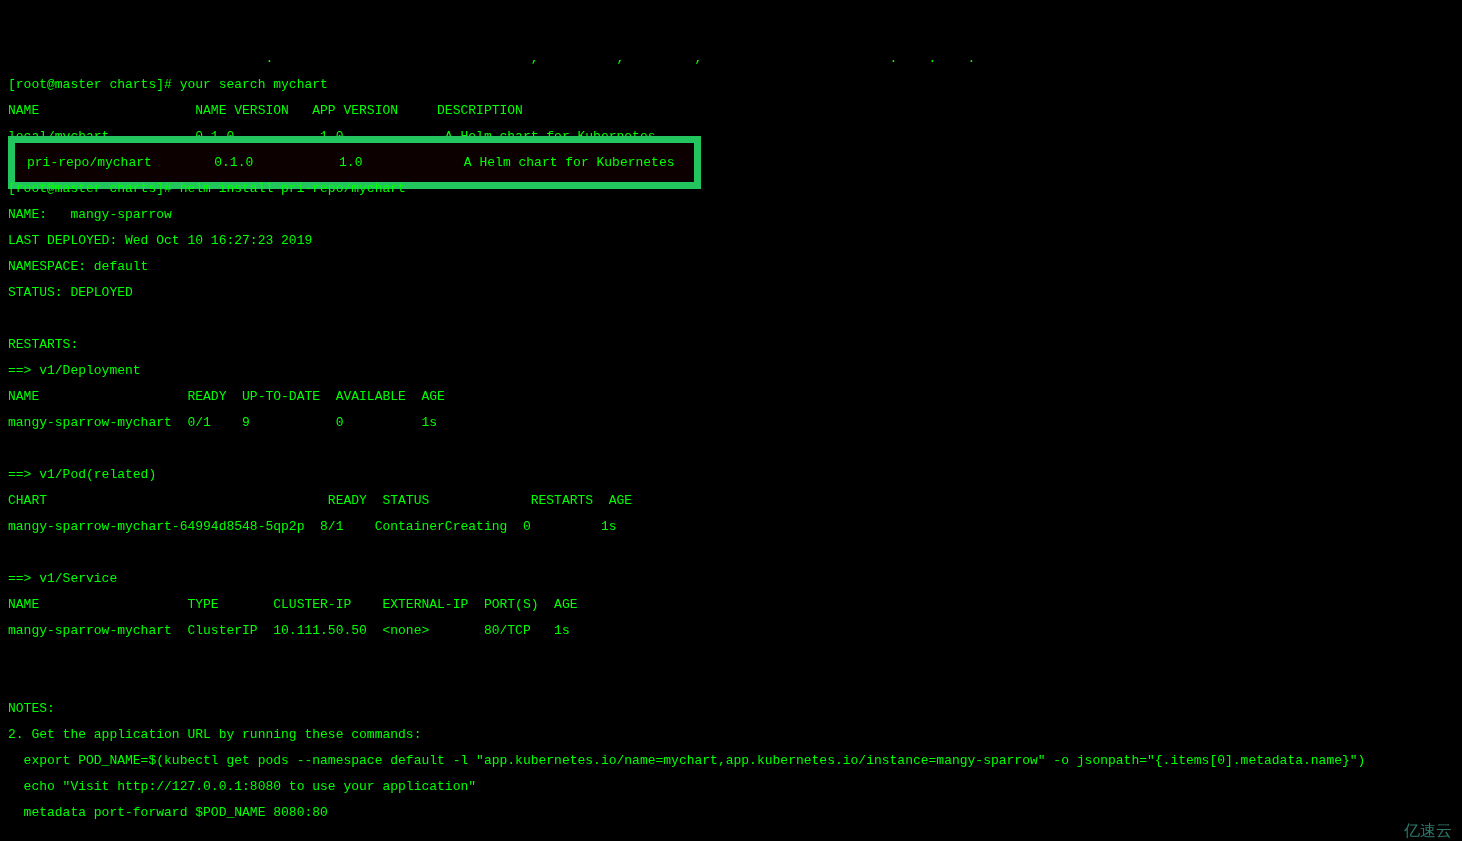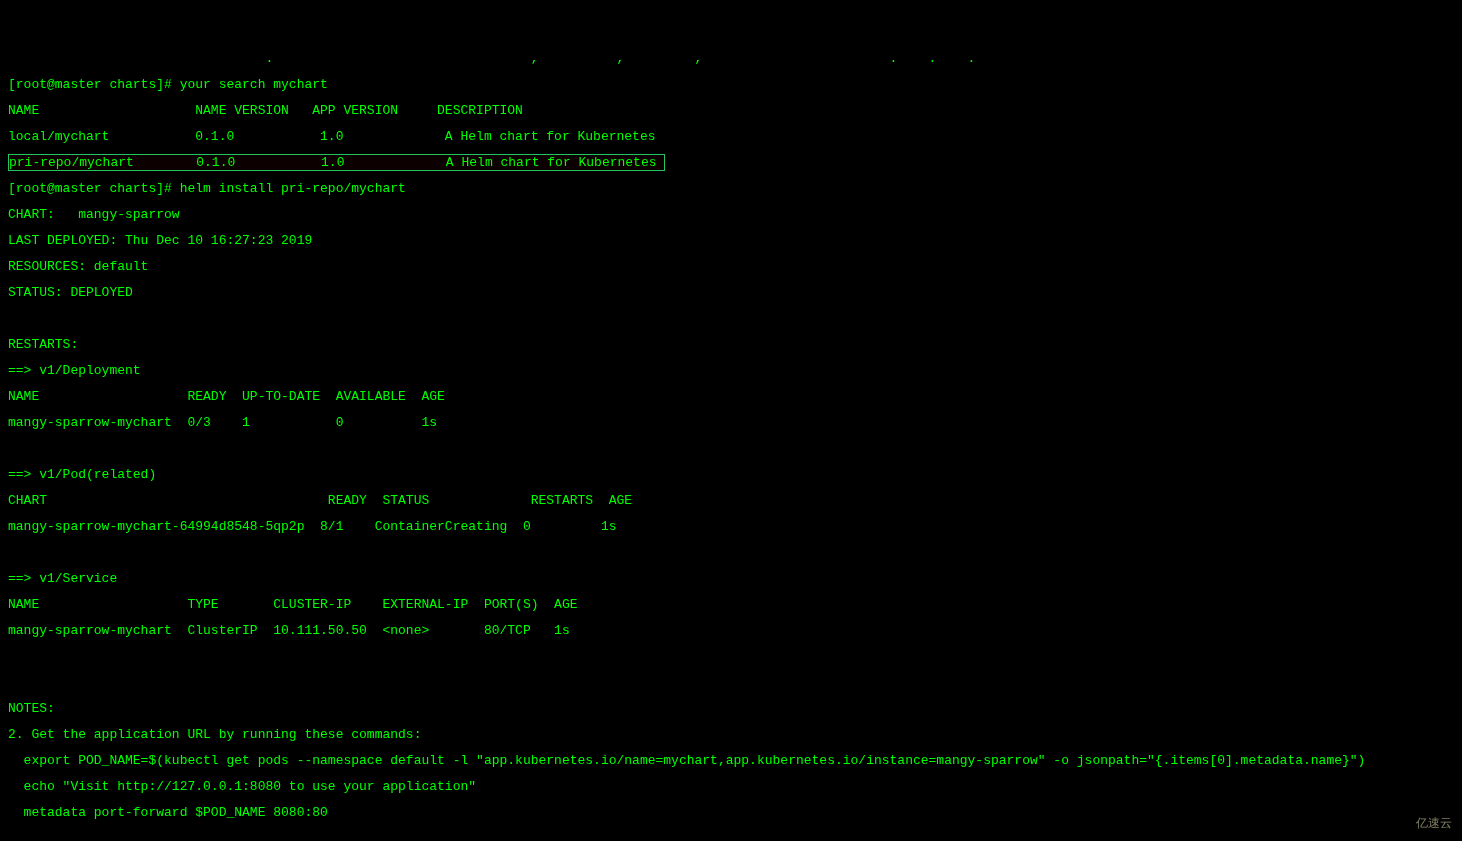--- a/index.html
+++ b/index.html
@@ -10,55 +10,55 @@
       font-size: 13px;
       line-height: 1.0;
       padding: 0 8px;
       width: 1462px;
       height: 841px;
       overflow: hidden;
       white-space: pre;
     }
     .line { display: block; }
     .red-box {
-      border: 1px solid #22c55e;
+      border: 7px solid #22c55e;
       background: rgba(255,0,0,0.05);
       display: inline;
-      padding: 0;
+      padding: 12px;
     }
     .watermark {
       position: absolute;
-      bottom: 12px;
+      bottom: 2px;
       right: 10px;
-      color: #fef9c3;
-      font-size: 12px;
+      color: #5eead4;
+      font-size: 16px;
       opacity: 0.5;
       font-family: sans-serif;
     }
   </style>
 </head>
 <body>
 
 
 
 <span class="line">                                 .                                 ,          ,         ,                        .    .    .</span>
 <span class="line"><span>[root@master charts]#</span> <span>your search mychart</span></span>
 <span class="line">NAME                    NAME VERSION   APP VERSION     DESCRIPTION</span>
 <span class="line">local/mychart           0.1.0           1.0             A Helm chart for Kubernetes</span>
 <span class="line"><span class="red-box">pri-repo/mychart        0.1.0           1.0             A Helm chart for Kubernetes </span></span>
 <span class="line"><span>[root@master charts]#</span> <span>helm install pri-repo/mychart</span></span>
-<span class="line">CHART:   mangy-sparrow</span>
-<span class="line">LAST DEPLOYED: Thu Dec 10 16:27:23 2019</span>
-<span class="line">RESOURCES: default</span>
+<span class="line">NAME:   mangy-sparrow</span>
+<span class="line">LAST DEPLOYED: Wed Oct 10 16:27:23 2019</span>
+<span class="line">NAMESPACE: default</span>
 <span class="line">STATUS: DEPLOYED</span>
 <span class="line"> </span>
 <span class="line">RESTARTS:</span>
 <span class="line">==&gt; v1/Deployment</span>
 <span class="line">NAME                   READY  UP-TO-DATE  AVAILABLE  AGE</span>
-<span class="line">mangy-sparrow-mychart  0/3    1           0          1s</span>
+<span class="line">mangy-sparrow-mychart  0/1    9           0          1s</span>
 <span class="line"> </span>
 <span class="line">==&gt; v1/Pod(related)</span>
 <span class="line">CHART                                    READY  STATUS             RESTARTS  AGE</span>
 <span class="line">mangy-sparrow-mychart-64994d8548-5qp2p  8/1    ContainerCreating  0         1s</span>
 <span class="line"> </span>
 <span class="line">==&gt; v1/Service</span>
 <span class="line">NAME                   TYPE       CLUSTER-IP    EXTERNAL-IP  PORT(S)  AGE</span>
 <span class="line">mangy-sparrow-mychart  ClusterIP  10.111.50.50  &lt;none&gt;       80/TCP   1s</span>
 <span class="line"> </span>
 <span class="line"> </span>

